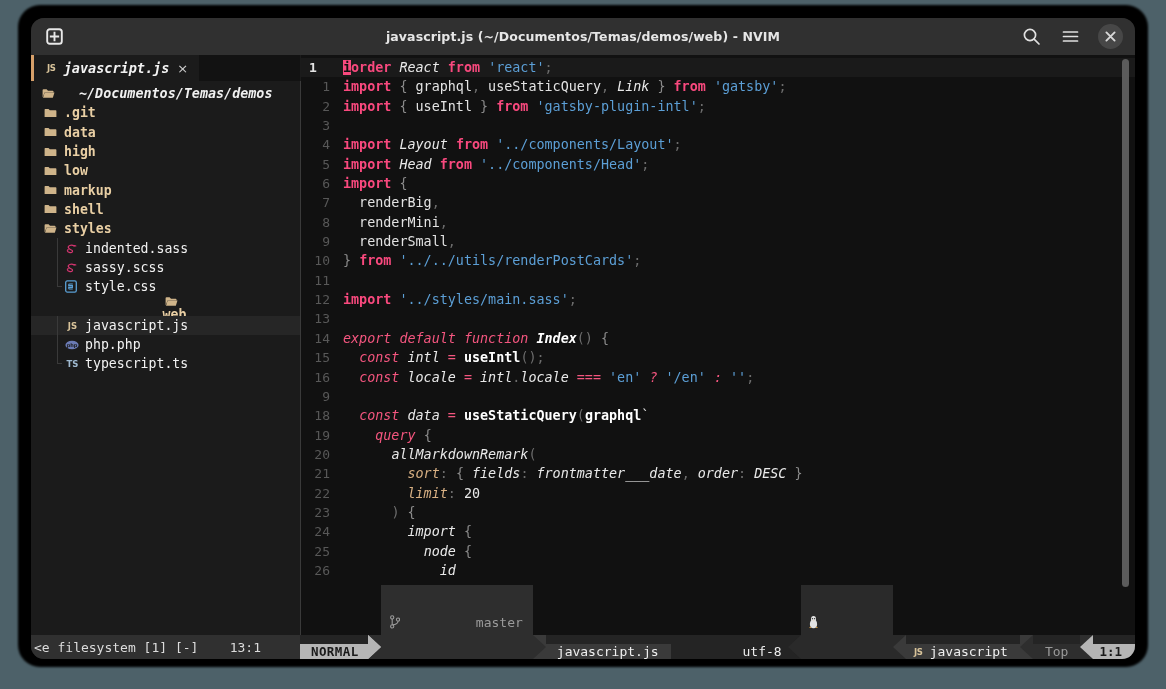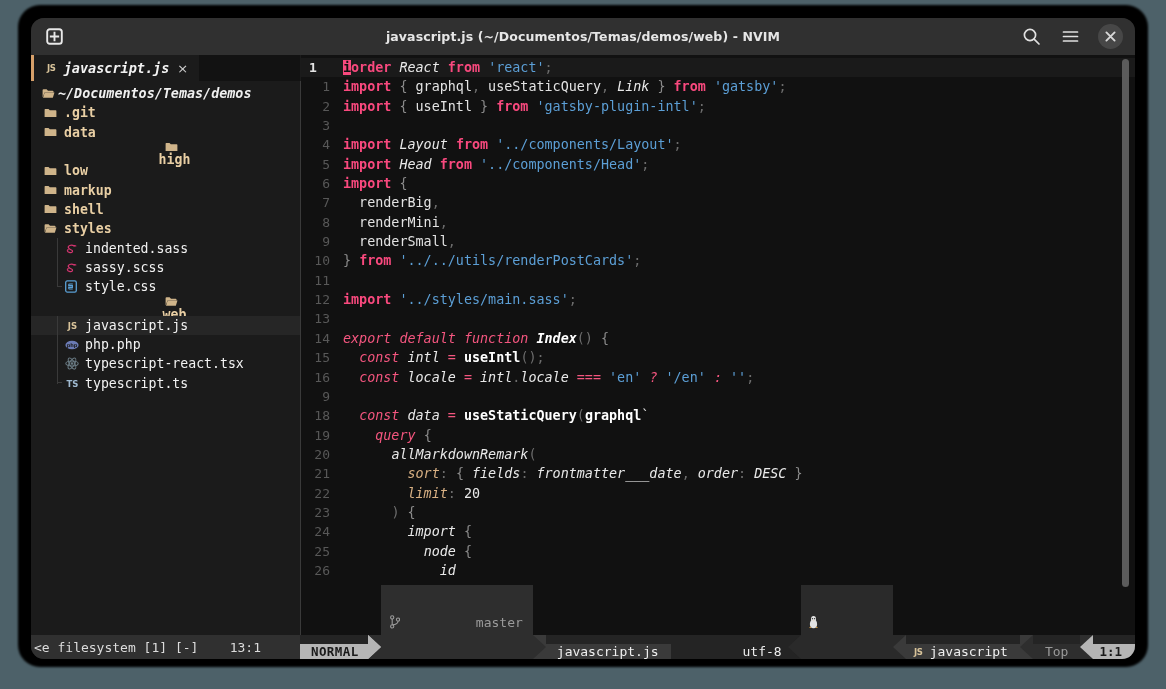--- a/index.html
+++ b/index.html
@@ -369,40 +369,40 @@
       </div>
 
       <div id="tree">
         <div class="tree-row tree-root" style="padding-left:11px;">
           <span class="ti folder-icon">
             <svg width="13" height="11" viewBox="0 0 13 11">
                 <path d="M0.6 9.6 V2.2 a0.9 0.9 0 0 1 .9-.9 H4.6 L6 2.7 H10.6 a0.9 0.9 0 0 1 .9 .9 V4.4 H2.6 L0.6 9.6Z" fill="#cfb48a"></path>
                 <path d="M2.7 4.6 H12.5 L10.8 9.8 H1Z" fill="#cfb48a"></path>
               </svg>
           </span>
-          <span style="margin-left:1px;">~/Documentos/Temas/demos</span>
+          <span style="margin-left:22px;">~/Documentos/Temas/demos</span>
         </div>
         <div id="tree-items">
             <div class="tree-row" style="padding-left: 13px;">
               <span class="ti folder-icon">
                 <svg width="13" height="10" viewBox="0 0 13 10">
                   <path d="M.6 9 V1.6 a.7 .7 0 0 1 .7-.7 H4.5 L5.8 2.2 H11.7 a.7 .7 0 0 1 .7 .7 V9Z" fill="#cfb48a"></path>
                 </svg>
               </span>
               <span class="label-folder" style="margin-left: 5px;">.git</span>
             </div>
             <div class="tree-row" style="padding-left: 13px;">
               <span class="ti folder-icon">
                 <svg width="13" height="10" viewBox="0 0 13 10">
                   <path d="M.6 9 V1.6 a.7 .7 0 0 1 .7-.7 H4.5 L5.8 2.2 H11.7 a.7 .7 0 0 1 .7 .7 V9Z" fill="#cfb48a"></path>
                 </svg>
               </span>
               <span class="label-folder" style="margin-left: 5px;">data</span>
             </div>
-            <div class="tree-row" style="padding-left: 13px; flex-direction: column;">
+            <div class="tree-row" style="padding-left: 13px;">
               <span class="ti folder-icon">
                 <svg width="13" height="10" viewBox="0 0 13 10">
                   <path d="M.6 9 V1.6 a.7 .7 0 0 1 .7-.7 H4.5 L5.8 2.2 H11.7 a.7 .7 0 0 1 .7 .7 V9Z" fill="#cfb48a"></path>
                 </svg>
               </span>
               <span class="label-folder" style="margin-left: 5px;">high</span>
             </div>
             <div class="tree-row" style="padding-left: 13px;">
               <span class="ti folder-icon">
                 <svg width="13" height="10" viewBox="0 0 13 10">
@@ -483,34 +483,20 @@
             </div>
             <div class="tree-row" style="padding-left: 34px;">
               <span class="guide" style="left: 26px;"></span>
               <span class="ti ">
                 <svg width="14" height="10" viewBox="0 0 14 10">
                   <ellipse cx="7" cy="5" rx="6.6" ry="4.3" fill="#6b7bb5"></ellipse>
                   <text x="7" y="7.2" font-family="DejaVu Sans, sans-serif" font-size="5" font-weight="bold" fill="#1b1b1b" text-anchor="middle">php</text>
                 </svg>
               </span>
               <span class="label-file" style="margin-left: 5px;">php.php</span>
-            </div>
-            <div class="tree-row" style="padding-left: 34px;">
-              <span class="guide" style="left: 26px;"></span>
-              <span class="ti ">
-                <svg width="14" height="13" viewBox="0 0 14 13">
-                  <g fill="none" stroke="#6a7b84" stroke-width="1.05">
-                    <ellipse cx="7" cy="6.5" rx="6.2" ry="2.5"></ellipse>
-                    <ellipse cx="7" cy="6.5" rx="6.2" ry="2.5" transform="rotate(60 7 6.5)"></ellipse>
-                    <ellipse cx="7" cy="6.5" rx="6.2" ry="2.5" transform="rotate(120 7 6.5)"></ellipse>
-                  </g>
-                  <circle cx="7" cy="6.5" r="1.3" fill="#6a7b84"></circle>
-                </svg>
-              </span>
-              <span class="label-file" style="margin-left: 5px;">typescript-react.tsx</span>
             </div>
             <div class="tree-row" style="padding-left: 34px;">
               <span class="guide" style="left: 26px; bottom: 9px;"></span>
               <span class="guide" style="left: 26px; top: 9px; bottom: auto; height: 1px; width: 5px;"></span>
               <span class="ti "><span class="ts-icon">TS</span></span>
               <span class="label-file" style="margin-left: 5px;">typescript.ts</span>
             </div>
           </div>
       </div>
     </div>

